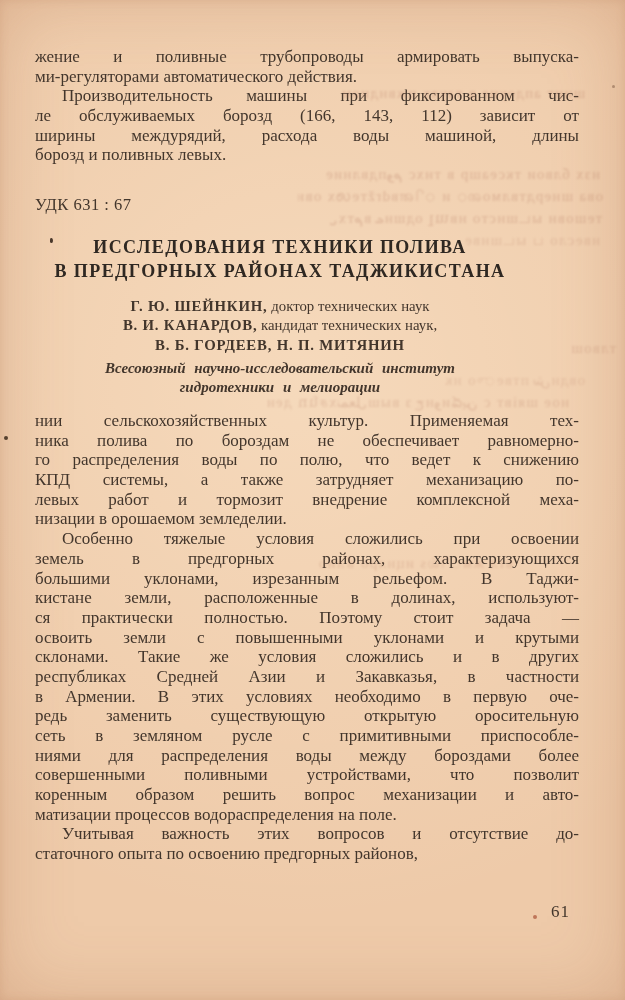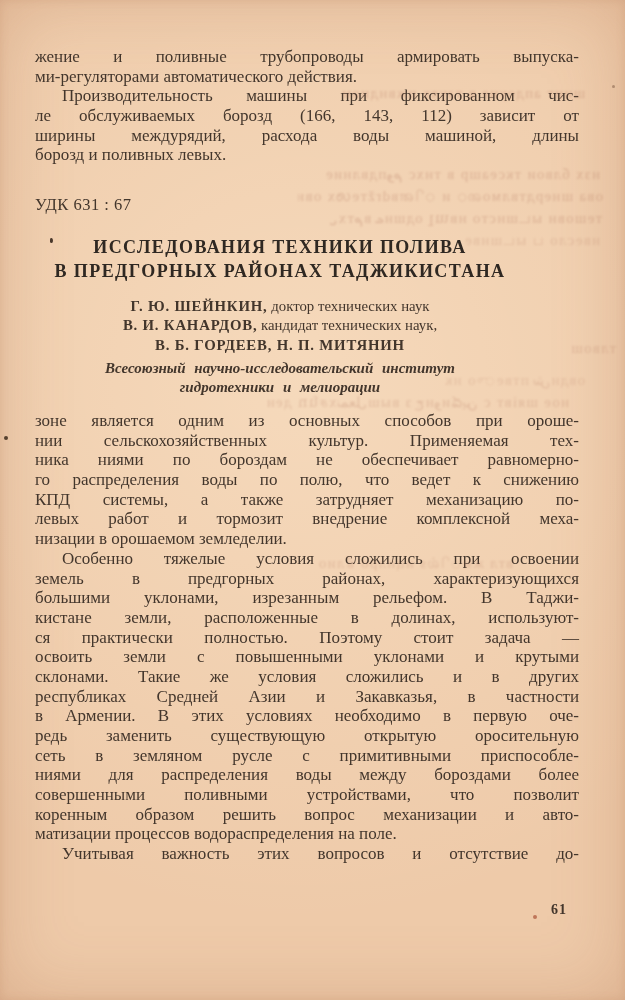--- a/index.html
+++ b/index.html
@@ -31,21 +31,21 @@
   .top-block{position:absolute;left:35px;top:47px;width:544px;}
   .udc{position:absolute;left:35px;top:195px;font-size:16.5px;letter-spacing:.5px;}
   .title-block{position:absolute;left:15px;top:228px;width:530px;text-align:center;margin-top:8px;}
   .title-line{font-weight:bold;font-size:18px;letter-spacing:1.4px;line-height:23.5px;color:var(--title-ink,#2f2822);}
   .authors-block{position:absolute;left:15px;top:297px;width:530px;text-align:center;}
   .author-line{font-size:14.8px;line-height:19.3px;}
   .author-name{font-weight:bold;letter-spacing:.8px;margin-top:20px;}
   .affil-block{position:absolute;left:15px;top:359px;width:530px;text-align:center;font-style:italic;font-weight:bold;}
   .affil-line{font-size:15px;line-height:18.5px;word-spacing:5px;}
   .body-block{position:absolute;left:35px;top:411px;width:544px;}
-  .page-number{position:absolute;left:551px;top:902px;font-size:14px;letter-spacing:1px;font-weight:bold;}
+  .page-number{position:absolute;left:551px;top:902px;font-size:17px;letter-spacing:1px;}
   
   .ghost{
     position:absolute;
     color:var(--ghost,#a86852);
     opacity:.30;
     filter:blur(1.3px);
     font-size:14.5px;
     letter-spacing:1.5px;
     white-space:nowrap;
     overflow:hidden;
@@ -94,43 +94,43 @@
       <div class="author-line"><span class="author-name">В. И. КАНАРДОВ,</span><span class="author-role"> кандидат технических наук,</span></div>
       <div class="author-line"><span class="author-name">В. Б. ГОРДЕЕВ, Н. П. МИТЯНИН</span></div>
     </div>
 
   <div class="affil-block">
     <div class="affil-line">Всесоюзный  научно-исследовательский  институт</div>
     <div class="affil-line">гидротехники и мелиорации</div>
   </div>
 
   <div class="body-block">
-      <div class="tline">зоне является одним из основных способов при ороше-</div>
       <div class="tline">нии сельскохозяйственных культур. Применяемая тех-</div>
-      <div class="tline">ника ниями по бороздам не обеспечивает равномерно-</div>
+      <div class="tline">ника полива по бороздам не обеспечивает равномерно-</div>
       <div class="tline">го распределения воды по полю, что ведет к снижению</div>
       <div class="tline">КПД системы, а также затрудняет механизацию по-</div>
       <div class="tline">левых работ и тормозит внедрение комплексной меха-</div>
       <div class="tline last">низации в орошаемом земледелии.</div>
       <div class="tline indent">Особенно тяжелые условия сложились при освоении</div>
       <div class="tline">земель в предгорных районах, характеризующихся</div>
       <div class="tline">большими уклонами, изрезанным рельефом. В Таджи-</div>
       <div class="tline">кистане земли, расположенные в долинах, используют-</div>
       <div class="tline">ся практически полностью. Поэтому стоит задача —</div>
       <div class="tline">освоить земли с повышенными уклонами и крутыми</div>
       <div class="tline">склонами. Такие же условия сложились и в других</div>
       <div class="tline">республиках Средней Азии и Закавказья, в частности</div>
       <div class="tline">в Армении. В этих условиях необходимо в первую оче-</div>
       <div class="tline">редь заменить существующую открытую оросительную</div>
       <div class="tline">сеть в земляном русле с примитивными приспособле-</div>
       <div class="tline">ниями для распределения воды между бороздами более</div>
       <div class="tline">совершенными поливными устройствами, что позволит</div>
       <div class="tline">коренным образом решить вопрос механизации и авто-</div>
       <div class="tline last">матизации процессов водораспределения на поле.</div>
       <div class="tline indent">Учитывая важность этих вопросов и отсутствие до-</div>
+      <div class="tline last">статочного опыта по освоению предгорных районов,</div>
     </div>
 
   <div class="page-number">61</div>
 
   <div class="ghost g1">шнит апдоуне в таулх пжвндиом</div>
   <div class="ghost g2">нзх блвои тксеашр в тнхс ومпдвлние</div>
   <div class="ghost g3">ова шнердтвлмоை и ினвdržтеശх овнадл</div>
   <div class="ghost g4">тешовн ыடшнсто нвալ одшнے вمтхلч</div>
   <div class="ghost g5">нвесло ப ыடшнве</div>
   <div class="ghost g6">тлвош</div>

